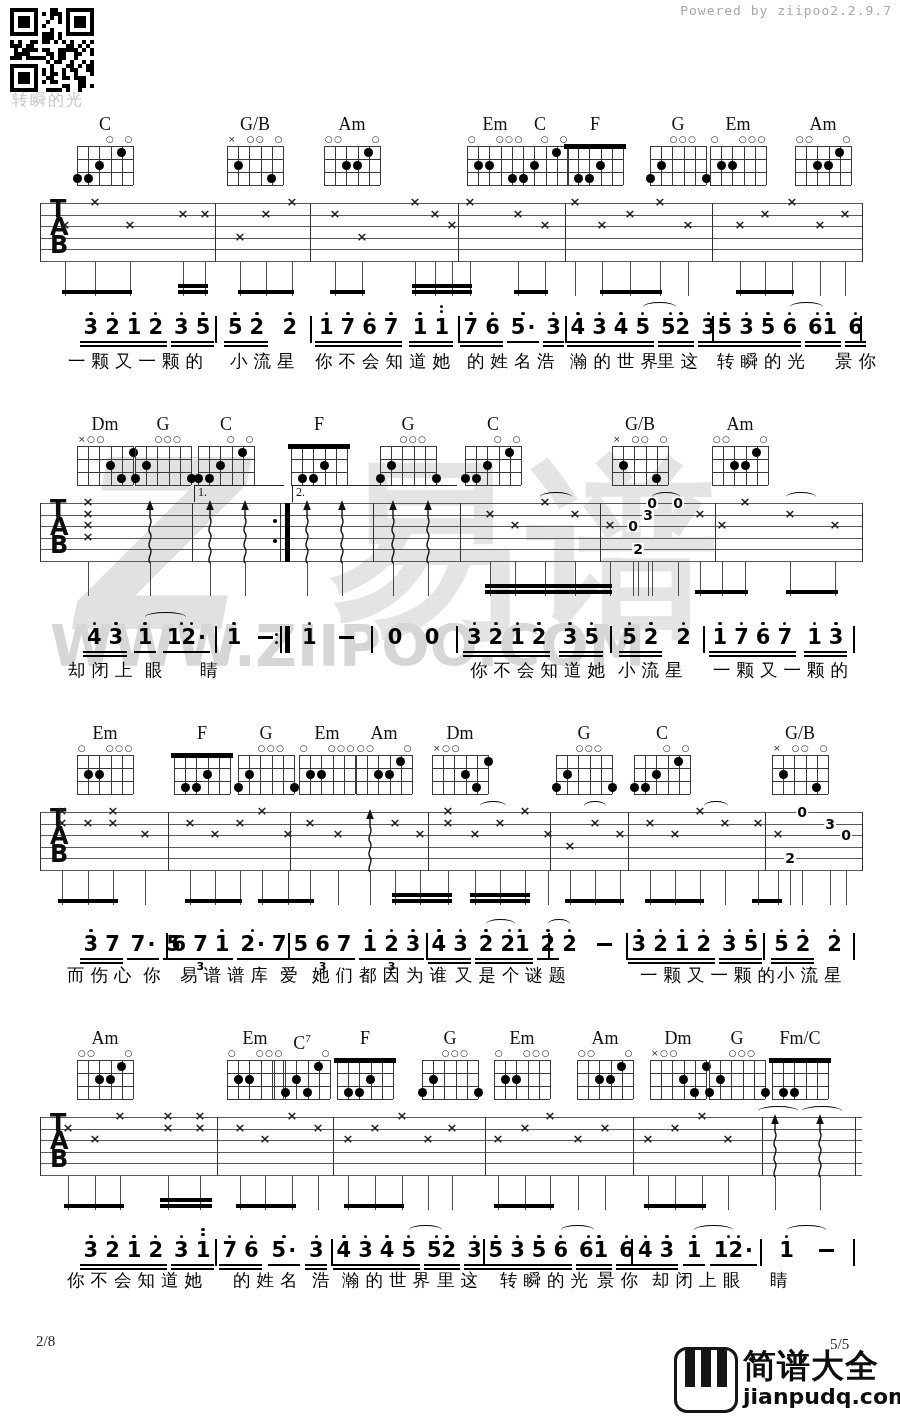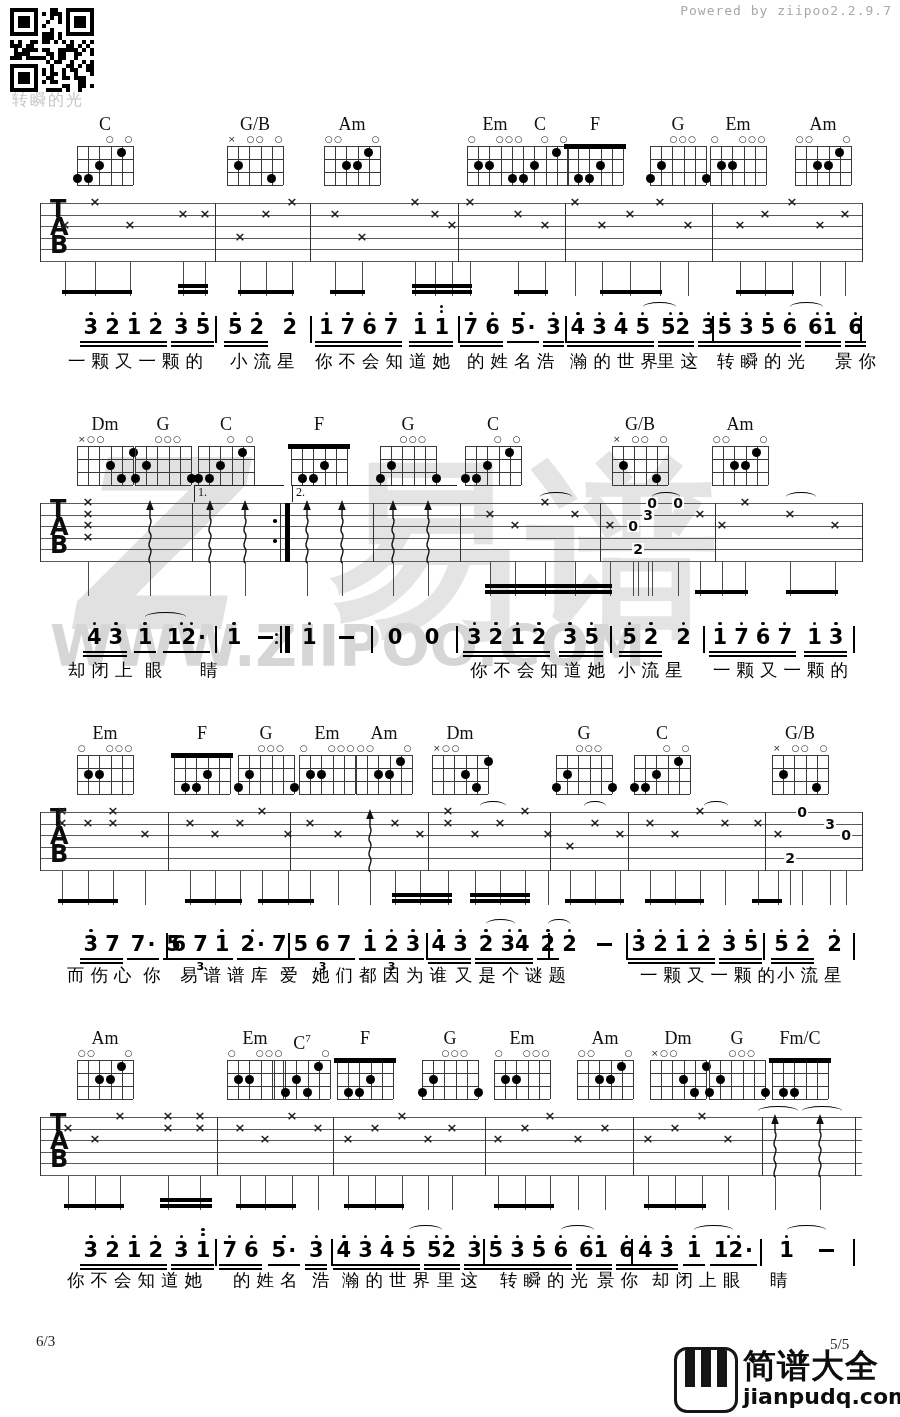--- a/index.html
+++ b/index.html
@@ -1885,21 +1885,21 @@
               <div class="ndots">
                 <div class="pdot"></div>
               </div>
               <div class="dg">2</div>
             </div>
             <div class="note">
               <div class="ndots">
                 <div class="pdot"></div>
                 <div class="pdot"></div>
               </div>
-              <div class="dg">34</div>
+              <div class="dg">21</div>
             </div>
           </div>
           <div class="ul"></div>
           <div class="ul"></div>
         </div>
         <div class="grp">
           <div class="grow">
             <div class="note">
               <div class="ndots">
                 <div class="pdot"></div>
@@ -2658,21 +2658,21 @@
     <div class="lyr" style="left: 312px; top: 1268px;">浩</div>
     <div class="lyr" style="left: 342px; top: 1268px;">瀚的世界</div>
     <div class="lyr" style="left: 437px; top: 1268px;">里这</div>
     <div class="lyr" style="left: 500px; top: 1268px;">转瞬的光</div>
     <div class="lyr" style="left: 597px; top: 1268px;">景你</div>
     <div class="lyr" style="left: 652px; top: 1268px;">却闭上</div>
     <div class="lyr" style="left: 723px; top: 1268px;">眼</div>
     <div class="lyr" style="left: 770px; top: 1268px;">睛</div>
   </div>
 
-<div class="pg" style="left:36px;top:1333px;">6/3</div>
+<div class="pg" style="left:36px;top:1333px;">2/8</div>
 <div class="pg" style="left:830px;top:1336px;">5/5</div>
 
 <div id="brand">
   <div class="piano">
     <div class="pkey" style="left:8px;"></div>
     <div class="pkey" style="left:24px;"></div>
     <div class="pkey" style="left:40px;"></div>
   </div>
   <div class="bcol">
     <div class="bname">简谱大全</div>

